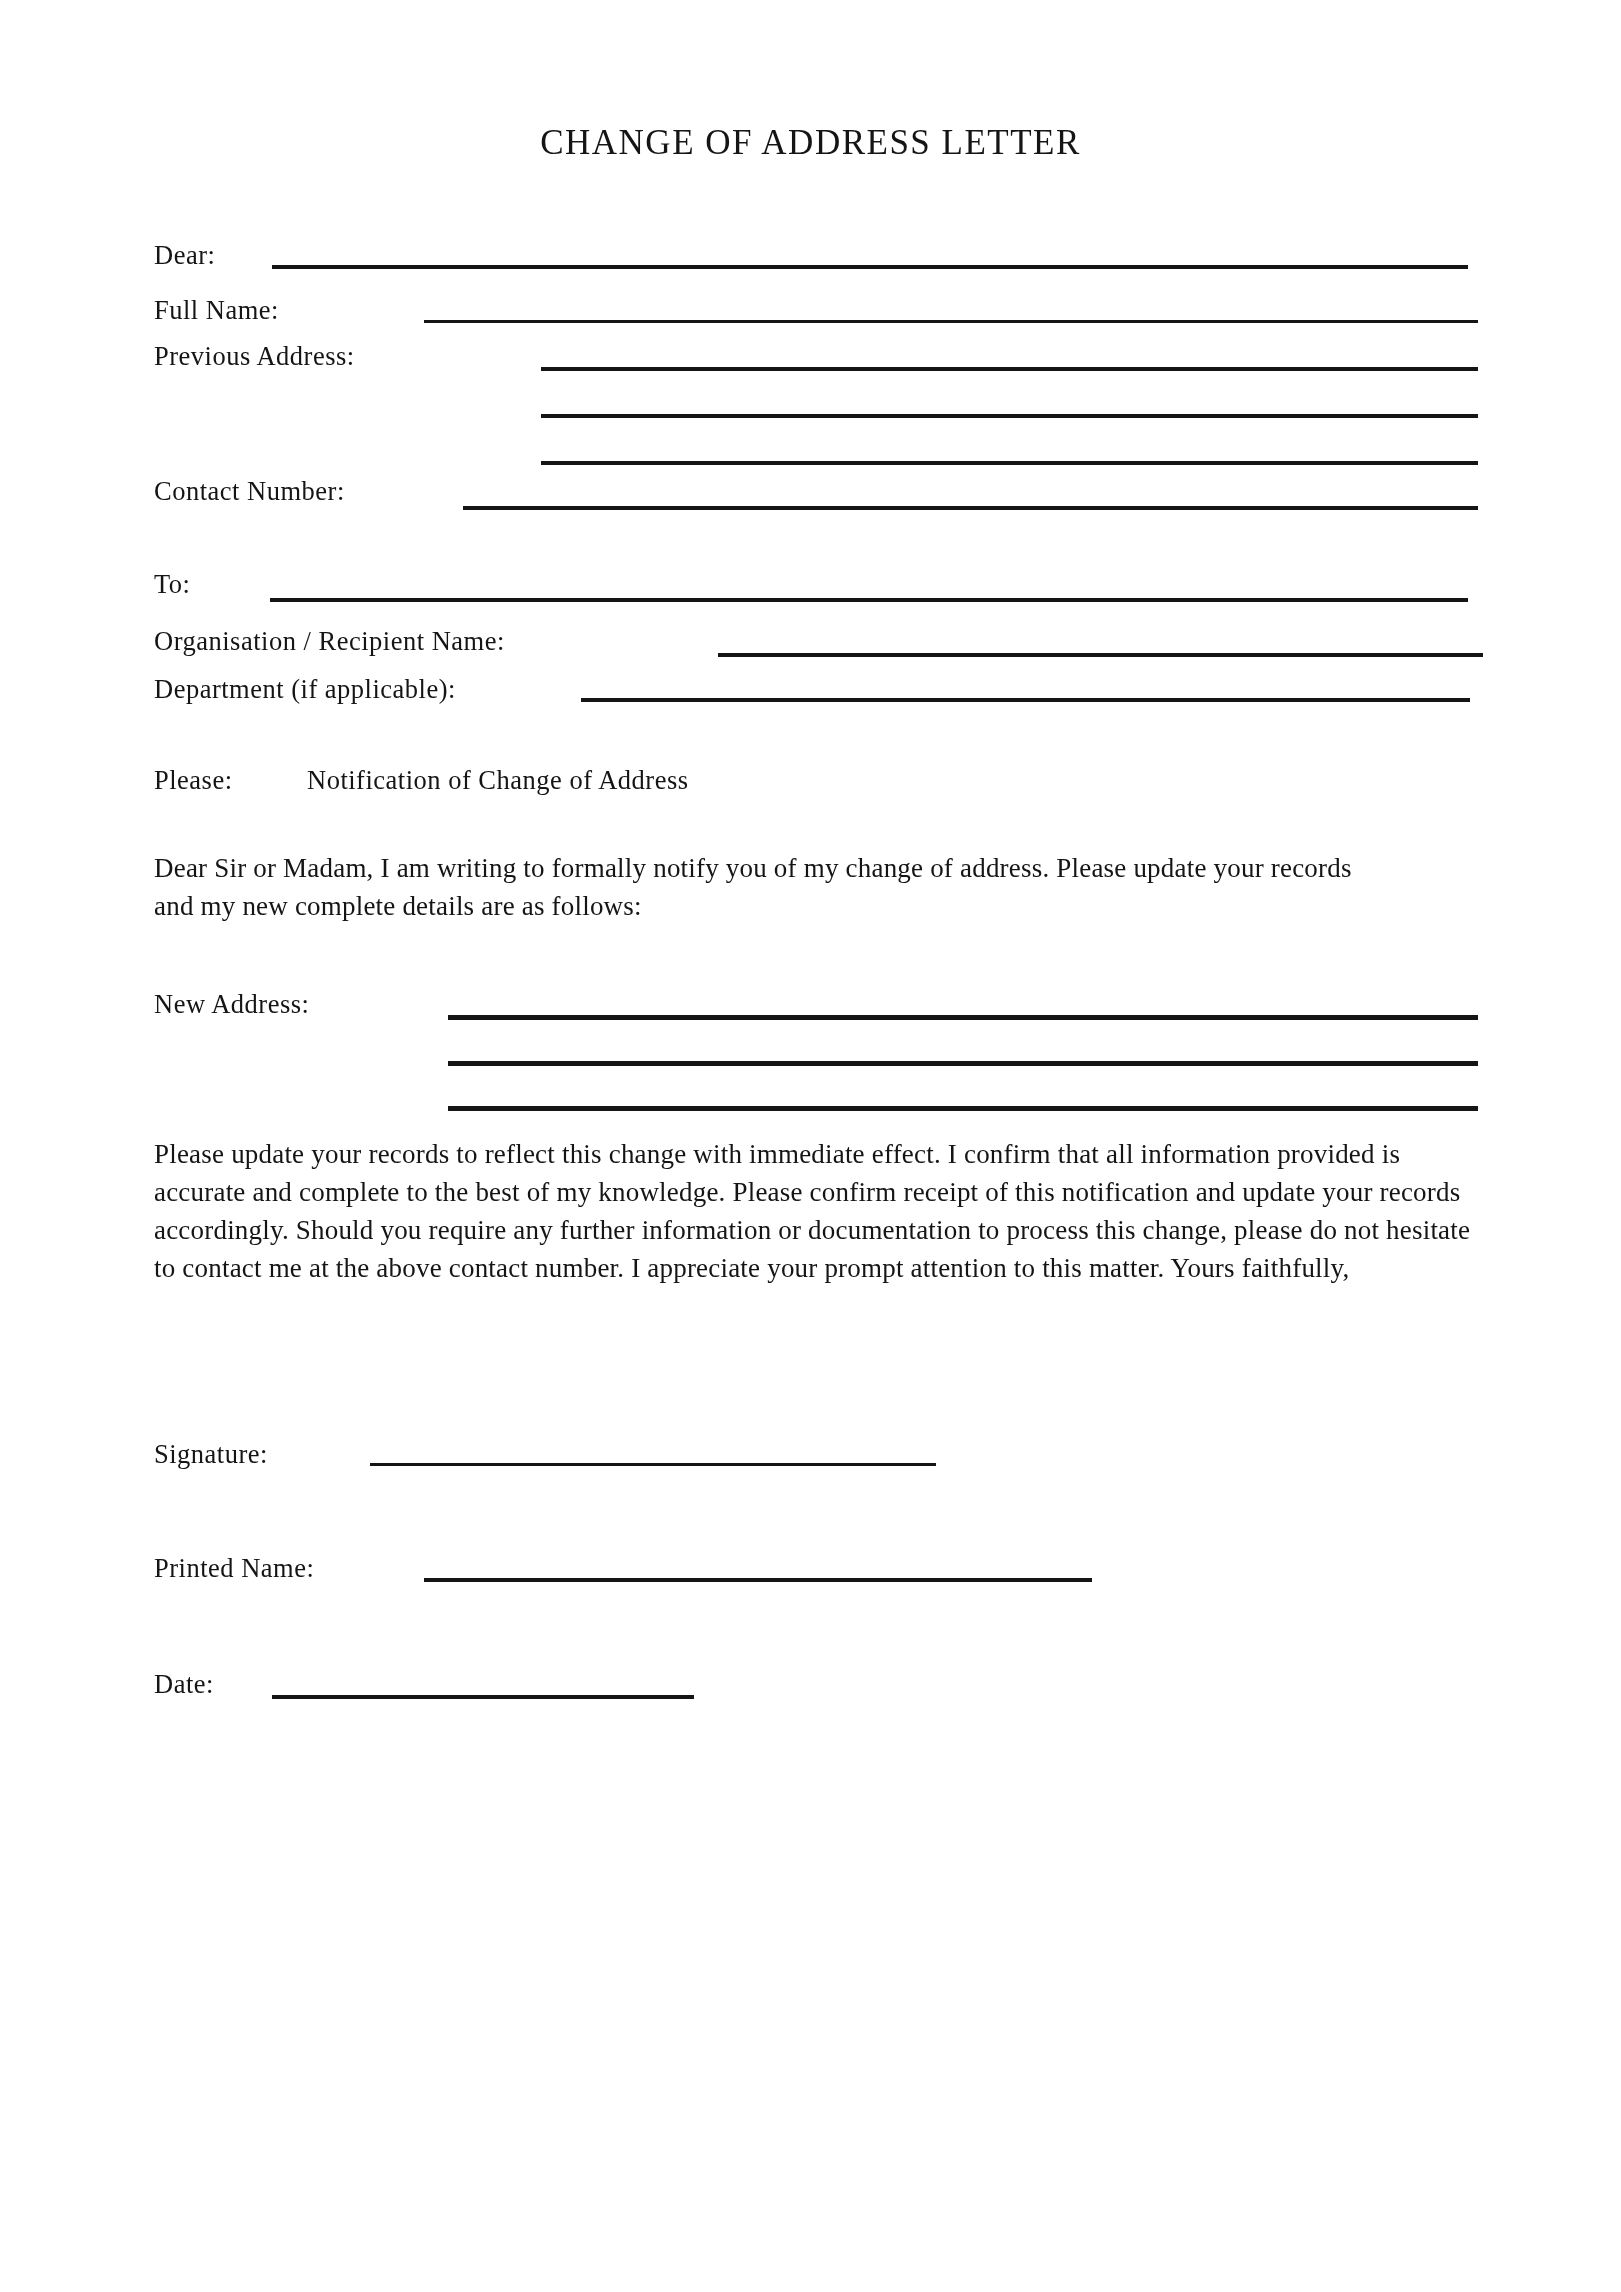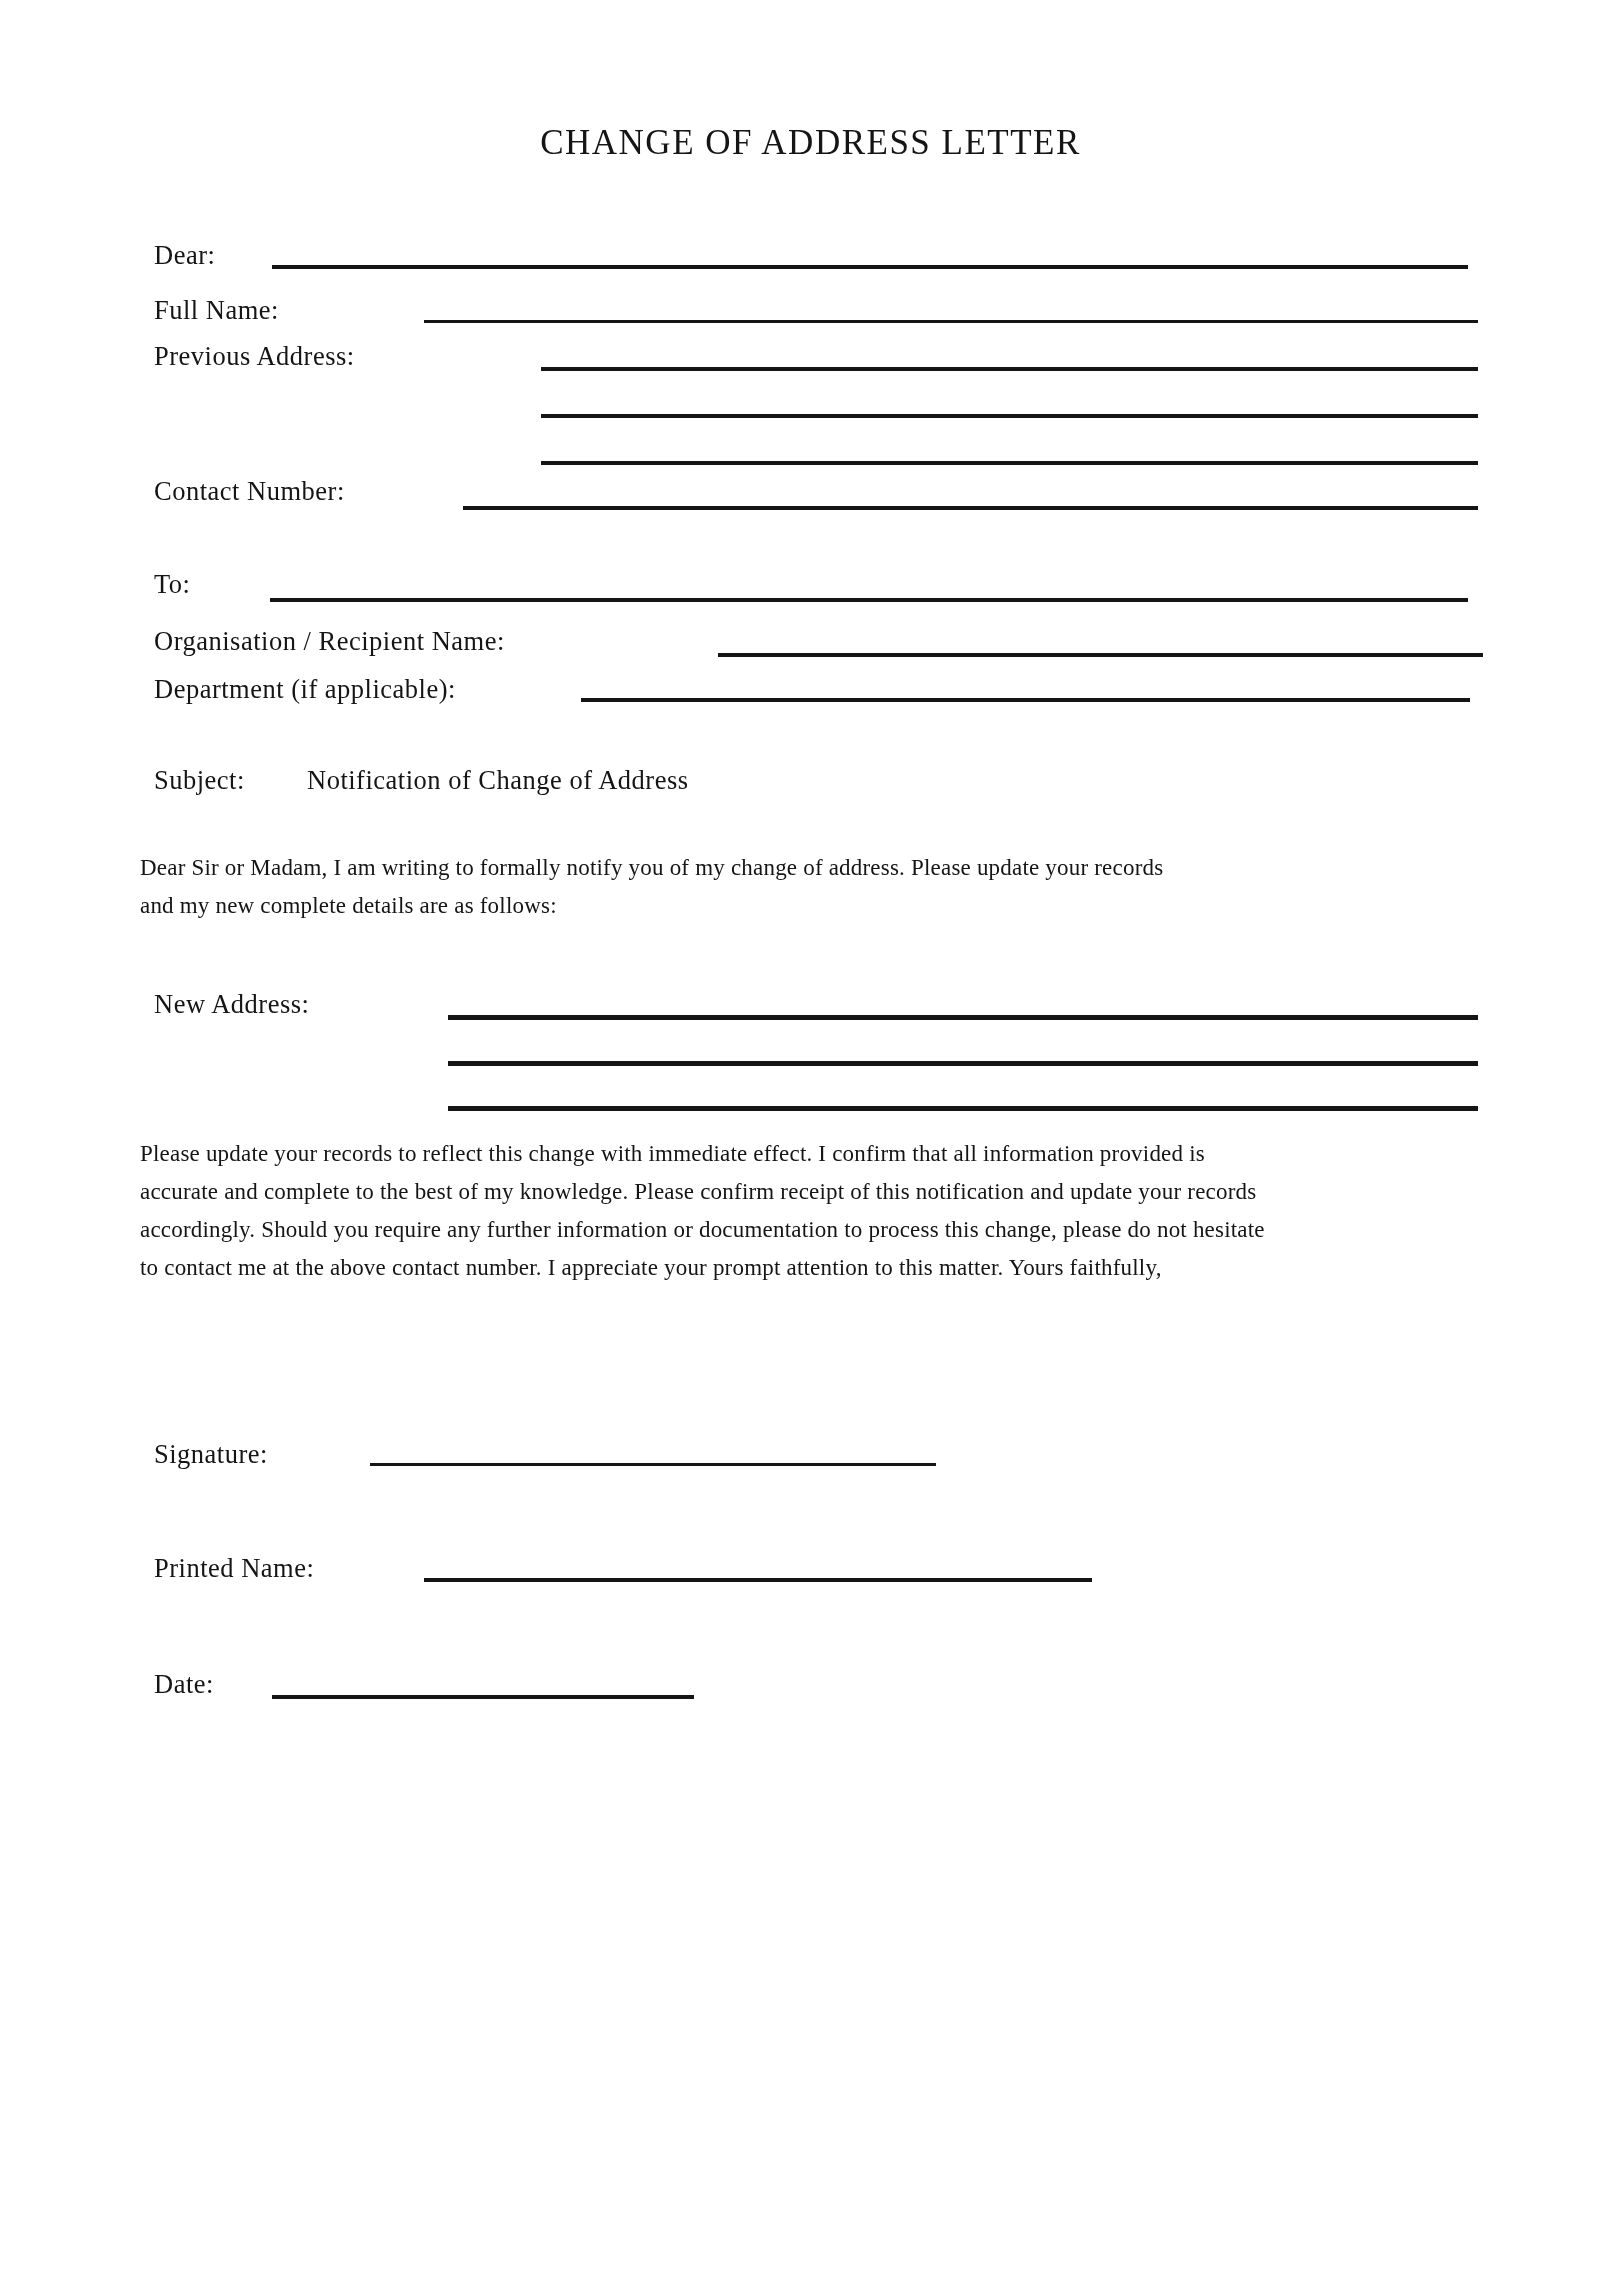--- a/index.html
+++ b/index.html
@@ -42,22 +42,22 @@
     line-height: 1.15;
   }
   .blank {
     position: absolute;
     background: #151515;
     font-size: 21.6px;
     overflow: hidden;
   }
   .para {
     position: absolute;
-    left: 140px;
-    font-size: 23px;
+    left: 154px;
+    font-size: 27px;
     letter-spacing: 0.2px;
   }
   .para .pline {
     white-space: nowrap;
     line-height: 38px;
   }
 </style>
 </head>
 <body>
 
@@ -81,21 +81,21 @@
 
   <div class="lbl" style="top:569px;text-align:center;">To:</div>
   <div class="blank" style="left:270px; top:598px; width:1198px; height:3.9px;"></div>
 
   <div class="lbl" style="top:626px;">Organisation / Recipient Name:</div>
   <div class="blank" style="left:718px; top:653px; width:765px; height:3.9px;"></div>
 
   <div class="lbl" style="top:674px;">Department (if applicable):</div>
   <div class="blank" style="left:581px; top:698px; width:889px; height:3.9px;"></div>
 
-  <div class="lbl" style="top:765px;">Subject:</div>
+  <div class="lbl" style="top:765px;">Please:</div>
   <div class="val" style="left:307px; top:765px;">Notification of Change of Address</div>
 
   <div class="para" style="top:849px;">
     <div class="pline">Dear Sir or Madam, I am writing to formally notify you of my change of address. Please update your records</div>
     <div class="pline">and my new complete details are as follows:</div>
   </div>
 
   <div class="lbl" style="top:989px;">New Address:</div>
   <div class="blank" style="left:448px; top:1015px; width:1030px; height:4.9px;"></div>
   <div class="blank" style="left:448px; top:1061px; width:1030px; height:4.9px;"></div>

